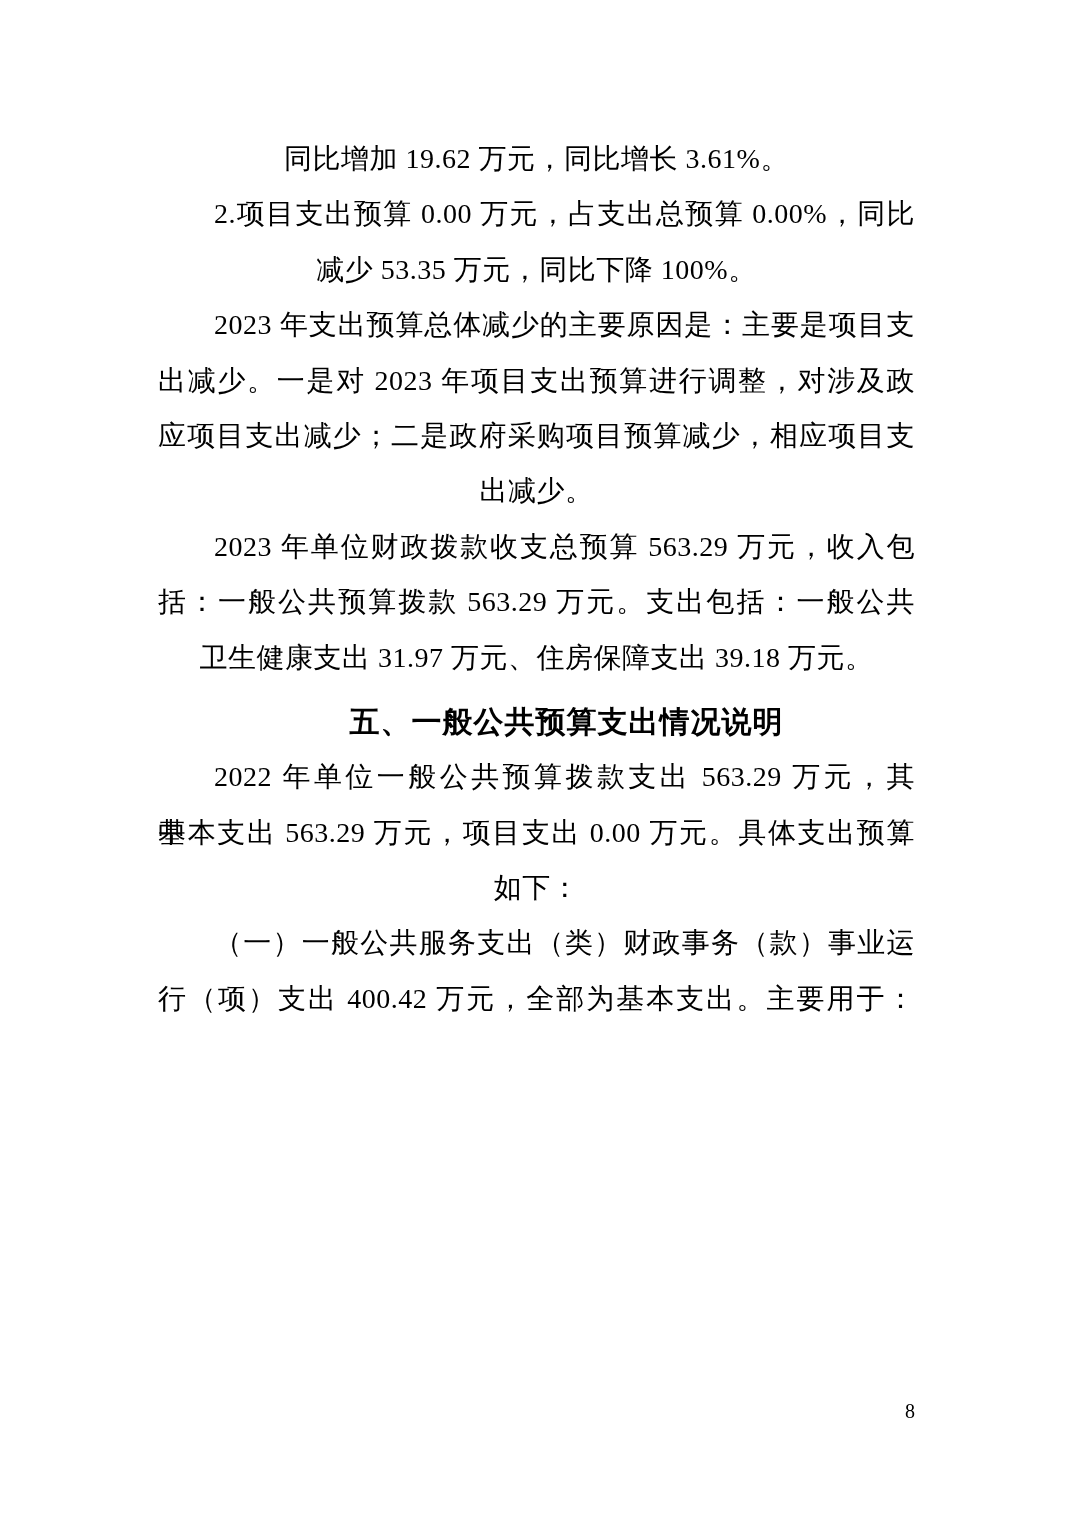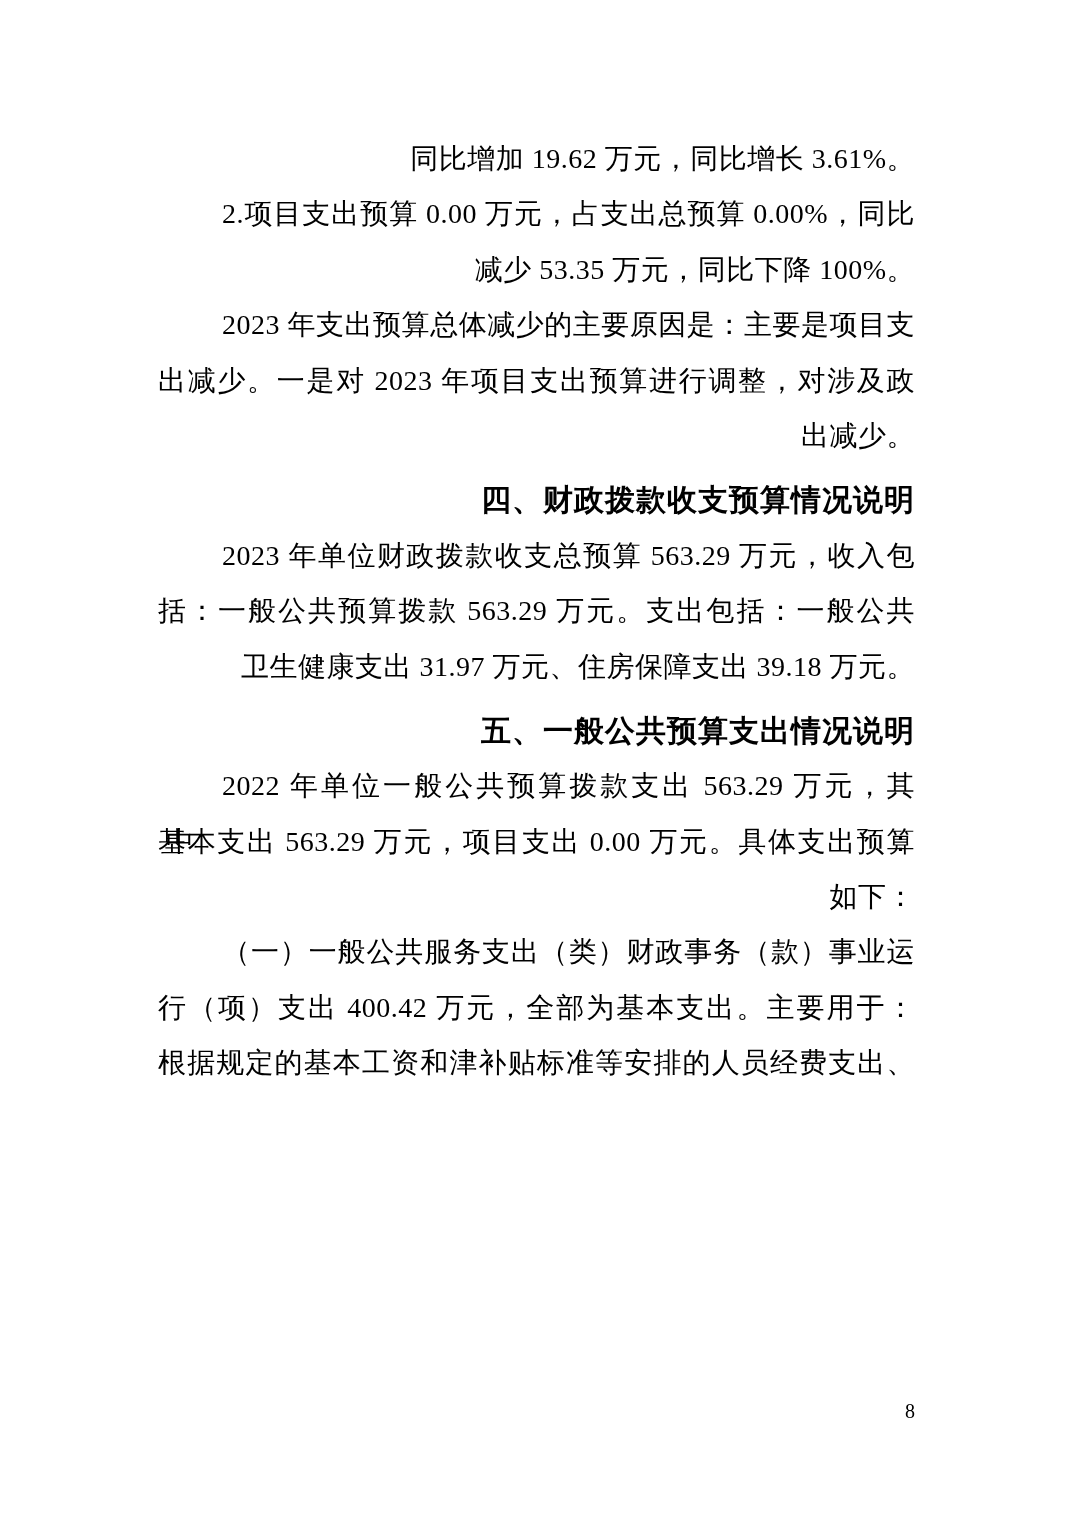--- a/index.html
+++ b/index.html
@@ -27,29 +27,28 @@
     top: 131px;
     width: 757px;
   }
   .ln {
     font-family: "Liberation Serif", "DejaVu Serif", serif;
     font-size: 28px;
     line-height: 55.4px;
     height: 55.4px;
     white-space: pre-wrap;
     letter-spacing: 0.5px;
-    text-align: right;
+    text-align: center;
   }
   .ln.just {
     text-align: justify;
     text-align-last: justify;
   }
   .ln.indent {
     text-indent: 2em;
-    margin-left: 8px;
   }
   .ln.heading {
     font-family: "Liberation Sans", "DejaVu Sans", sans-serif;
     font-weight: bold;
     font-size: 30px;
     margin-top: 9px;
     letter-spacing: 1px;
   }
   .page-number {
     position: absolute;
@@ -65,27 +64,26 @@
 </head>
 <body>
 
 <div class="page">
   <div class="content">
     <div class="ln">同比增加 19.62 万元，同比增长 3.61%。</div>
     <div class="ln indent just">2.项目支出预算 0.00 万元，占支出总预算 0.00%，同比</div>
     <div class="ln">减少 53.35 万元，同比下降 100%。</div>
     <div class="ln indent just">2023 年支出预算总体减少的主要原因是：主要是项目支</div>
     <div class="ln just">出减少。一是对 2023 年项目支出预算进行调整，对涉及政</div>
+    <div class="ln just">应项目支出减少；二是政府采购项目预算减少，相应项目支</div>
     <div class="ln">出减少。</div>
-    <div class="ln heading indent">四、财政拨款收支预算情况说明</div>
     <div class="ln indent just">2023 年单位财政拨款收支总预算 563.29 万元，收入包</div>
     <div class="ln just">括：一般公共预算拨款 563.29 万元。支出包括：一般公共</div>
     <div class="ln">卫生健康支出 31.97 万元、住房保障支出 39.18 万元。</div>
     <div class="ln heading indent">五、一般公共预算支出情况说明</div>
     <div class="ln indent just">2022 年单位一般公共预算拨款支出 563.29 万元，其中：</div>
     <div class="ln just">基本支出 563.29 万元，项目支出 0.00 万元。具体支出预算</div>
     <div class="ln">如下：</div>
     <div class="ln indent just">（一）一般公共服务支出（类）财政事务（款）事业运</div>
     <div class="ln just">行（项）支出 400.42 万元，全部为基本支出。主要用于：</div>
-    <div class="ln just">根据规定的基本工资和津补贴标准等安排的人员经费支出、</div>
   </div>
   <div class="page-number">8</div>
 </div>
 
 </body></html>

